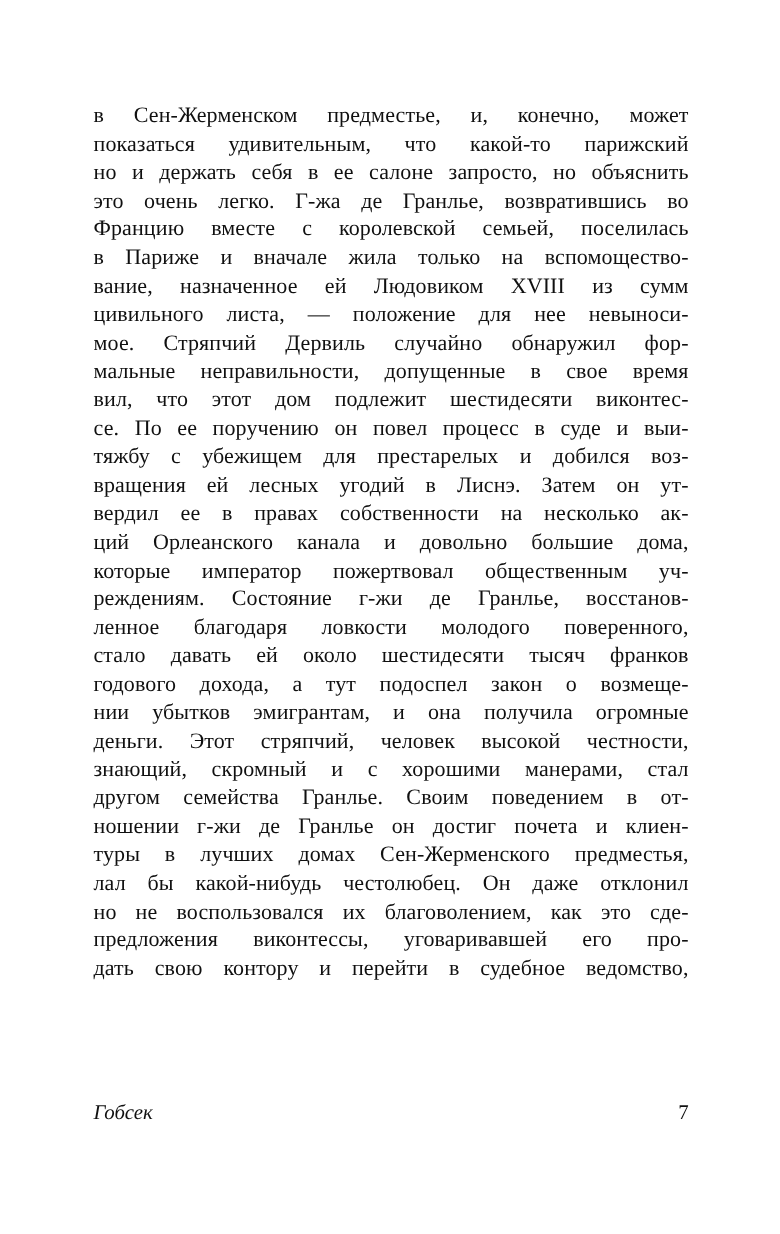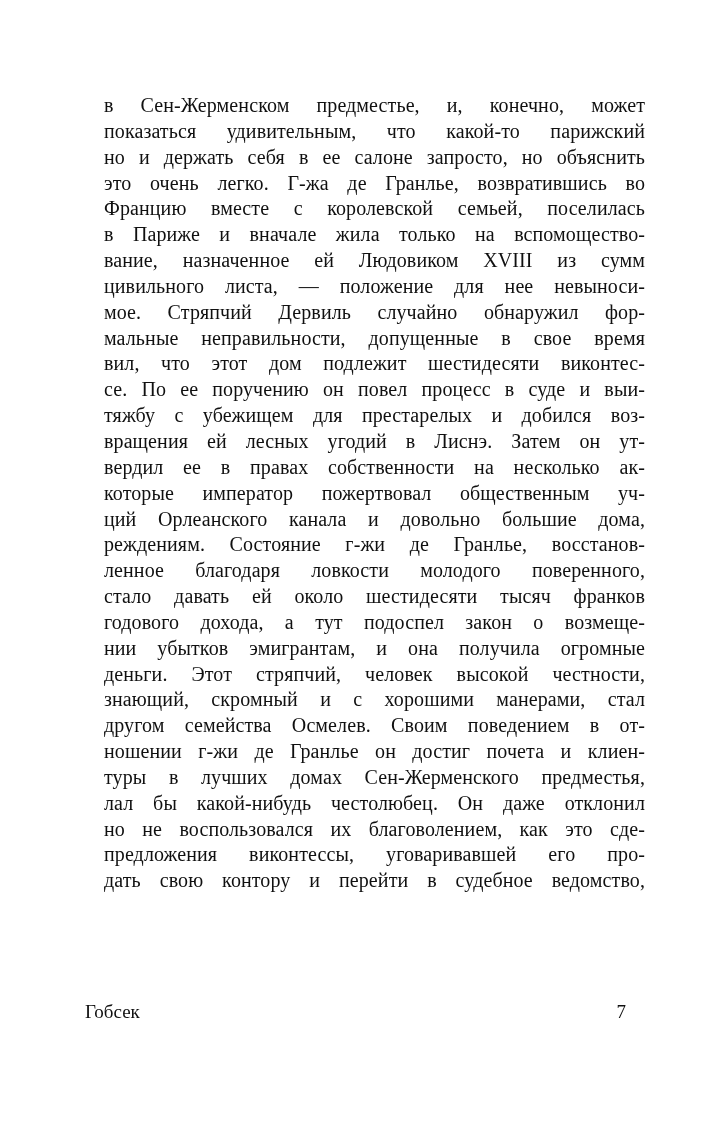--- a/index.html
+++ b/index.html
@@ -15,40 +15,40 @@
     background: #ffffff;
     color: #101010;
     font-family: "Liberation Serif", serif;
     overflow: hidden;
   }
   .text-block {
     position: absolute;
     top: 93px;
     left: 85px;
     width: 541px;
-    margin-left: 19px;
   }
   .line {
     font-size: 20px;
     line-height: 25.85px;
     text-align: justify;
     text-align-last: justify;
     letter-spacing: 0.1px;
   }
   .footer {
     position: absolute;
     top: 1001px;
     left: 85px;
     width: 541px;
     display: flex;
     justify-content: space-between;
     align-items: baseline;
     font-size: 19px;
   }
   .running-title {
+    font-style: italic;
   }
   .page-number {
     font-style: normal;
   }
 </style>
 </head>
 <body>
 
 <div class="page">
   <main class="text-block" id="text-block">
@@ -60,30 +60,30 @@
       <div class="line">в Париже и вначале жила только на вспомощество-</div>
       <div class="line">вание, назначенное ей Людовиком XVIII из сумм</div>
       <div class="line">цивильного листа, — положение для нее невыноси-</div>
       <div class="line">мое. Стряпчий Дервиль случайно обнаружил фор-</div>
       <div class="line">мальные неправильности, допущенные в свое время</div>
       <div class="line">вил, что этот дом подлежит шестидесяти виконтес-</div>
       <div class="line">се. По ее поручению он повел процесс в суде и выи-</div>
       <div class="line">тяжбу с убежищем для престарелых и добился воз-</div>
       <div class="line">вращения ей лесных угодий в Лиснэ. Затем он ут-</div>
       <div class="line">вердил ее в правах собственности на несколько ак-</div>
+      <div class="line">ций Орлеанского канала и довольно большие дома,</div>
       <div class="line">которые император пожертвовал общественным уч-</div>
-      <div class="line">ций Орлеанского канала и довольно большие дома,</div>
       <div class="line">реждениям. Состояние г-жи де Гранлье, восстанов-</div>
       <div class="line">ленное благодаря ловкости молодого поверенного,</div>
       <div class="line">стало давать ей около шестидесяти тысяч франков</div>
       <div class="line">годового дохода, а тут подоспел закон о возмеще-</div>
       <div class="line">нии убытков эмигрантам, и она получила огромные</div>
       <div class="line">деньги. Этот стряпчий, человек высокой честности,</div>
       <div class="line">знающий, скромный и с хорошими манерами, стал</div>
-      <div class="line">другом семейства Осмелев. Своим поведением в от-</div>
+      <div class="line">другом семейства Гранлье. Своим поведением в от-</div>
       <div class="line">ношении г-жи де Гранлье он достиг почета и клиен-</div>
       <div class="line">туры в лучших домах Сен-Жерменского предместья,</div>
       <div class="line">лал бы какой-нибудь честолюбец. Он даже отклонил</div>
       <div class="line">но не воспользовался их благоволением, как это сде-</div>
       <div class="line">предложения виконтессы, уговаривавшей его про-</div>
       <div class="line">дать свою контору и перейти в судебное ведомство,</div>
     </main>
   <footer class="footer">
     <span class="running-title">Гобсек</span>
     <span class="page-number">7</span>

